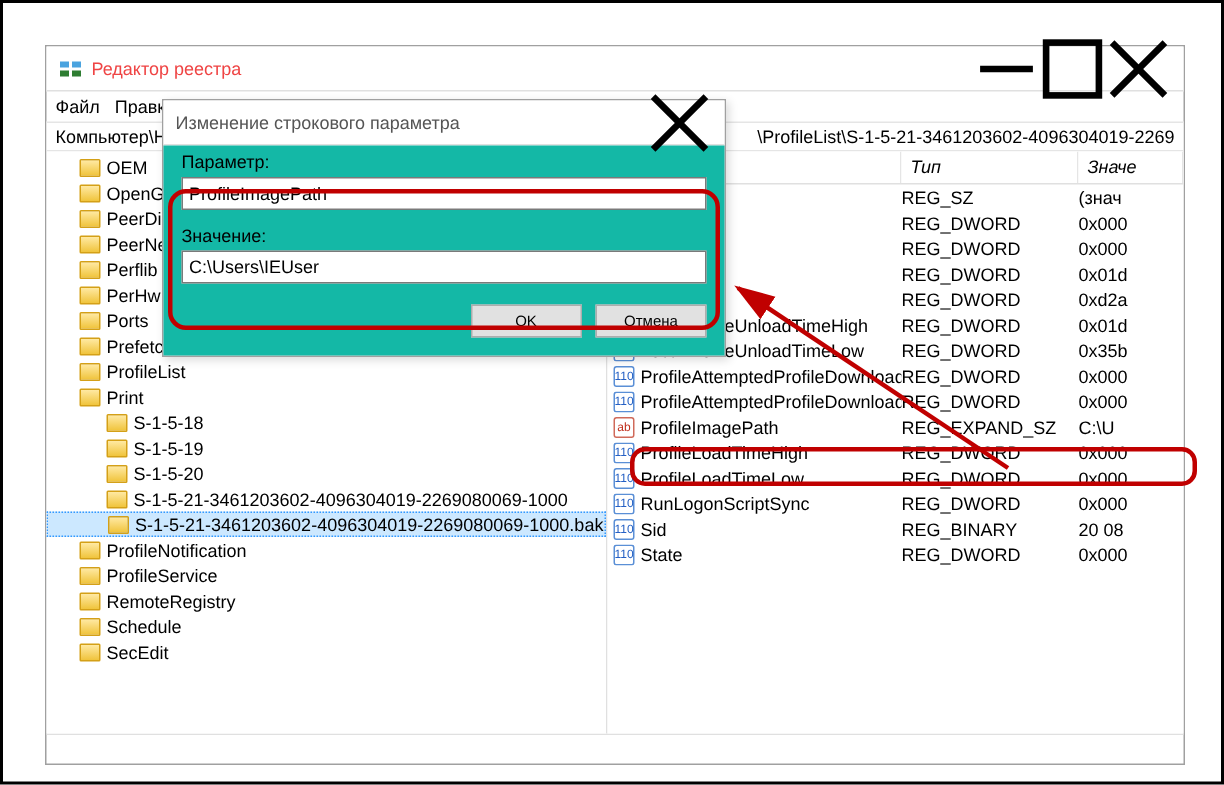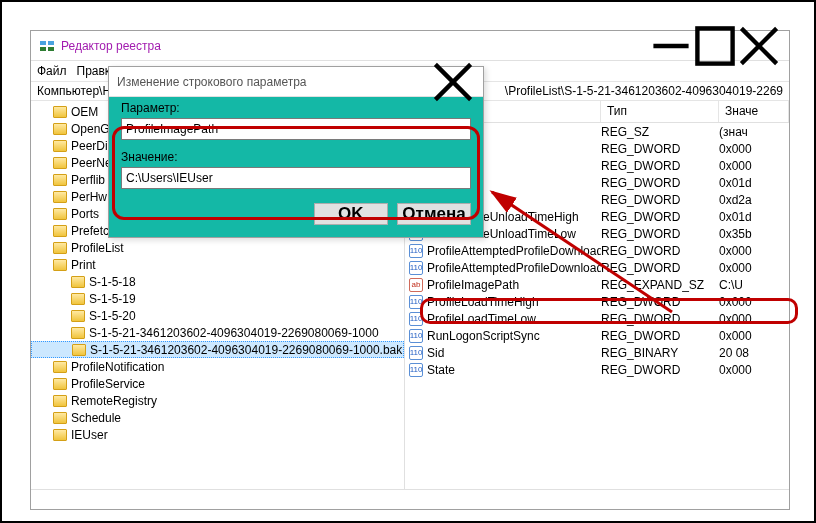--- a/index.html
+++ b/index.html
@@ -1,53 +1,53 @@
 <!DOCTYPE html>
 <html><head>
 <meta charset="utf-8">
 <style>
 * { box-sizing: border-box; margin: 0; padding: 0; font-family: "Segoe UI", Tahoma, sans-serif; }
 body { background: #fff; width: 816px; height: 523px; position: relative; overflow: hidden; border: 2px solid #000; }
 .window { position: absolute; background: #fff; border: 1px solid #a0a0a0; }
 .main-window { left: 28px; top: 28px; width: 760px; height: 480px; }
 .titlebar { height: 30px; display: flex; align-items: center; padding: 0 8px; background: #fff; border-bottom: 1px solid #e0e0e0; }
 .titlebar .icon { width: 16px; height: 16px; margin-right: 6px; display: inline-block; }
-.title-text { font-size: 12px; color: #a21caf; flex: 1; }
+.title-text { font-size: 12px; color: #ef4444; flex: 1; }
 .win-controls { display: flex; }
 .win-btn { width: 44px; height: 28px; display: flex; align-items: center; justify-content: center; font-size: 10px; cursor: pointer; }
 .menubar { height: 20px; display: flex; padding: 0 6px; font-size: 12px; gap: 10px; align-items: center; }
 .menubar span { cursor: pointer; }
 .addressbar { height: 20px; border-top: 1px solid #e5e5e5; border-bottom: 1px solid #e5e5e5; padding: 2px 6px; font-size: 12px; display: flex; align-items: center; background: #fff; overflow: hidden; white-space: nowrap; }
 .content { display: flex; height: calc(100% - 90px); }
 .tree { width: 374px; border-right: 1px solid #e0e0e0; overflow: hidden; font-size: 12px; padding-top: 2px; background: #fff; }
 .tree-row { display: flex; align-items: center; height: 17px; padding-left: 4px; white-space: nowrap; cursor: pointer; }
 .tree-row.sel { background: #cce8ff; border: 1px dotted #3399ff; }
 .folder-icon { width: 14px; height: 12px; background: linear-gradient(#ffe9a2,#f0c43c); border: 1px solid #d4a017; border-radius: 1px; margin-right: 4px; flex-shrink: 0; }
 .indent1 { padding-left: 22px; } .indent2 { padding-left: 40px; }
 .list { flex: 1; overflow: hidden; font-size: 12px; background: #fff; }
 .list-header { display: flex; height: 22px; border-bottom: 1px solid #e0e0e0; }
-.list-header .col { padding: 3px 6px; border-right: 1px solid #e5e5e5; font-size: 12px; background: #fff; }
+.list-header .col { padding: 3px 6px; border-right: 1px solid #e5e5e5; font-size: 12px; background: #fff; font-style: italic; }
 .col-name { width: 196px; } .col-type { width: 118px; } .col-val { flex: 1; }
 .list-body { }
 .list-row { display: flex; height: 17px; align-items: center; cursor: pointer; }
 .list-row .cell-name { width: 196px; padding-left: 4px; display: flex; align-items: center; overflow: hidden; white-space: nowrap; }
 .list-row .cell-type { width: 118px; overflow: hidden; white-space: nowrap; }
 .list-row .cell-val { flex: 1; overflow: hidden; white-space: nowrap; }
 .val-icon { width: 14px; height: 14px; margin-right: 4px; border: 1px solid #888; display: inline-flex; align-items: center; justify-content: center; font-size: 8px; border-radius: 2px; flex-shrink:0; }
 .val-icon.bin { color: #2560c4; border-color:#5a8fd6; }
 .val-icon.str { color: #c02f1d; border-color:#d06a5a; }
 .statusbar { height: 20px; border-top: 1px solid #e0e0e0; }
 
 .dialog { left: 106px; top: 64px; width: 376px; z-index: 10; box-shadow: 2px 2px 6px rgba(0,0,0,.15); }
 .dialog .titlebar { background: #fff; justify-content: space-between; }
 .dialog-body { padding: 4px 12px 12px 12px; font-size: 12px; background: #14b8a6; }
 .dlg-label { margin-bottom: 3px; font-size: 12px; }
 .dlg-input { width: 100%; height: 22px; border: 1px solid #7a7a7a; background: #fff; padding: 2px 4px; font-size: 12px; margin-bottom: 10px; }
 .dlg-buttons { text-align: right; margin-top: 4px; }
-.dlg-buttons button { width: 74px; height: 22px; margin-left: 6px; font-size: 17px; background: #e1e1e1; border: 1px solid #adadad; cursor: pointer; font-weight: bold; }
+.dlg-buttons button { width: 74px; height: 22px; margin-left: 6px; font-size: 10px; background: #e1e1e1; border: 1px solid #adadad; cursor: pointer; }
 
 .highlight-box1 { position: absolute; border: 3px solid #c00000; border-radius: 12px; pointer-events: none; left: 110px; top: 124px; width: 368px; height: 94px; z-index: 20; }
 .highlight-box2 { position: absolute; border: 3px solid #c00000; border-radius: 10px; pointer-events: none; left: 418px; top: 296px; width: 378px; height: 26px; z-index: 20; }
 .arrow { position: absolute; z-index: 19; pointer-events: none; }
 </style>
 </head>
 <body>
 
 <div class="window main-window">
   <div class="titlebar">
@@ -161,21 +161,21 @@
         <div class="tree-row indent1">
           <span class="folder-icon"></span>
           <span>RemoteRegistry</span>
         </div>
         <div class="tree-row indent1">
           <span class="folder-icon"></span>
           <span>Schedule</span>
         </div>
         <div class="tree-row indent1">
           <span class="folder-icon"></span>
-          <span>IEUser</span>
+          <span>SecEdit</span>
         </div>
       </div>
     <div class="list">
       <div class="list-header">
         <div class="col col-name"></div>
         <div class="col col-type">Тип</div>
         <div class="col col-val">Значе</div>
       </div>
       <div class="list-body" id="listbody">
           <div class="list-row">

